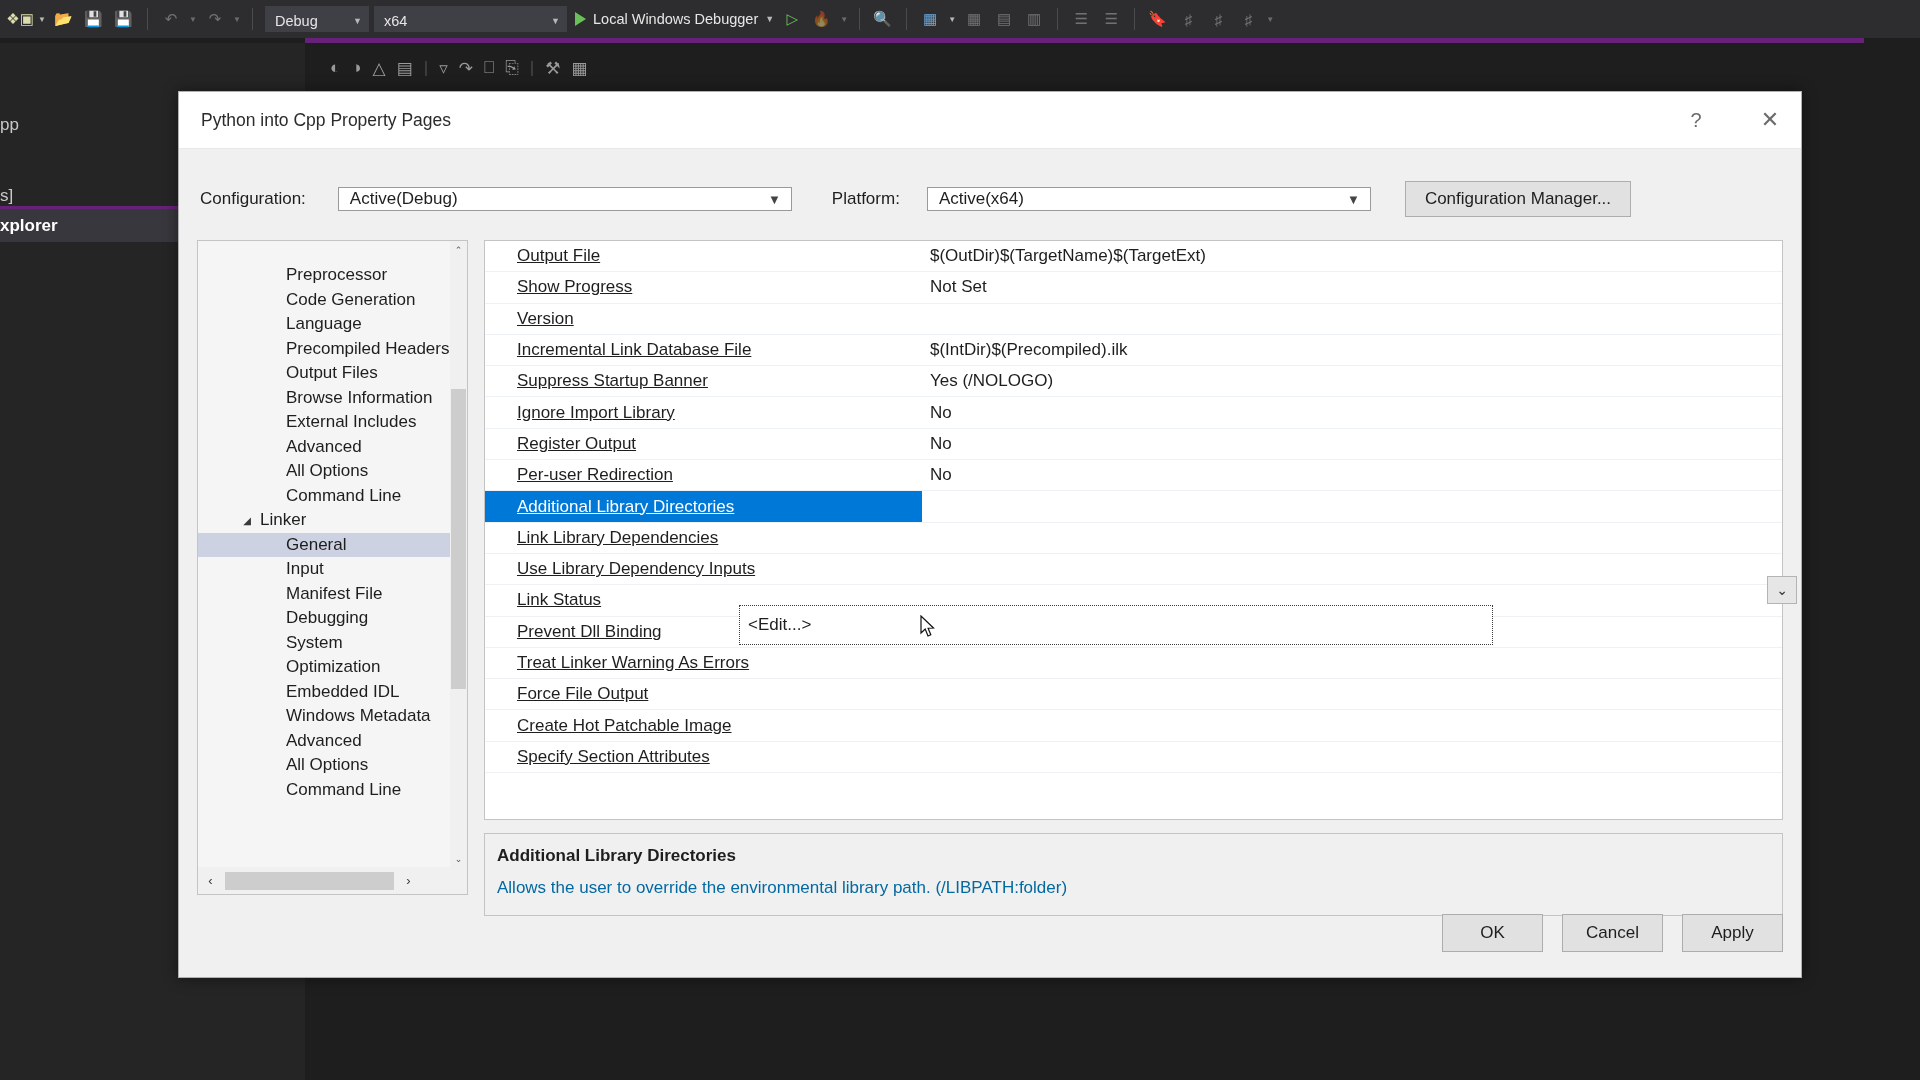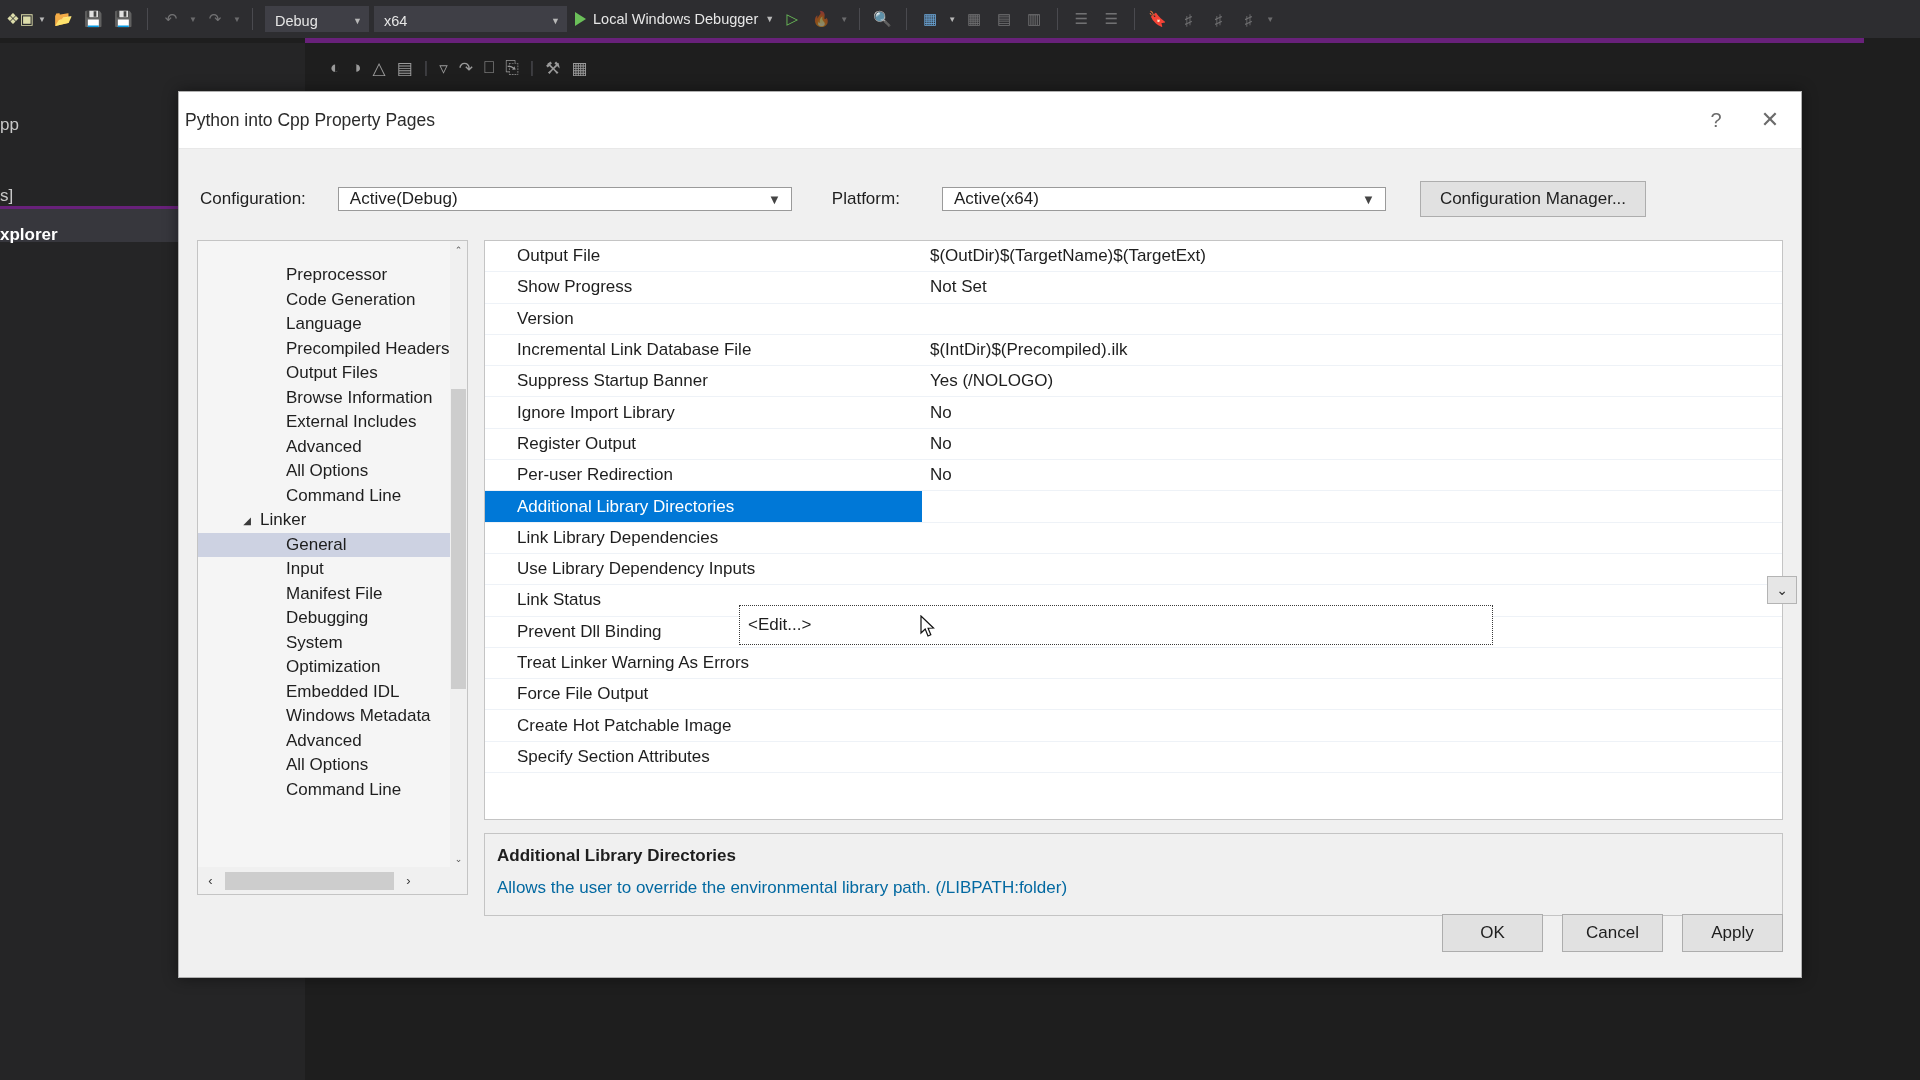--- a/index.html
+++ b/index.html
@@ -77,22 +77,23 @@
   }
 
   
   #dialog {
     position: absolute; left: 178px; top: 91px; width: 1624px; height: 887px;
     background: #ffffff; border: 1px solid #b0b0b0;
     box-shadow: 0 0 14px rgba(0,0,0,.45);
     font-size: 17px; color: #1e1e1e;
   }
   #dlg-titlebar {
-    height: 56px; display: flex; align-items: center; padding-left: 6px;
+    height: 56px; display: flex; align-items: center; padding-left: 22px;
     background: #ffffff;
+    gap: 20px;
   }
   #dlg-title { font-size: 17.5px; color: #2b2b2b; flex: 1; }
   .titlebtn {
     width: 46px; height: 46px; display: flex; align-items: center;
     justify-content: center; color: #6b6b6b; font-size: 20px;
   }
   #btn-close-dialog { width: 62px; font-size: 22px; font-weight: 300; }
 
   #dlg-body {
     position: absolute; top: 56px; left: 0; right: 0; bottom: 0;
@@ -108,21 +109,21 @@
   .combo {
     height: 24px; background: #ffffff; border: 1px solid #9a9a9a;
     display: flex; align-items: center; padding-left: 11px;
     font-size: 17px; color: #1e1e1e; position: relative;
   }
   .combo .chev {
     position: absolute; right: 10px; top: 0; bottom: 0;
     display: flex; align-items: center; color: #444; font-size: 13px;
   }
   #combo-configuration { width: 454px; margin-left: 17px; }
-  #combo-platform-dlg { width: 444px; margin-left: 27px; }
+  #combo-platform-dlg { width: 444px; margin-left: 12px; }
   #btn-config-manager {
     height: 36px; padding: 0 19px; margin-left: 19px;
     background: #e1e1e1; border: 1px solid #adadad;
     display: flex; align-items: center; font-size: 17px; color: #1e1e1e;
   }
 
   
   #tree-panel {
     position: absolute; left: 18px; top: 91px; width: 271px; height: 655px;
     background: #f5f5f5; border: 1px solid #c4c4c4;
@@ -176,21 +177,21 @@
   #prop-panel {
     position: absolute; left: 305px; top: 91px; right: 18px; height: 580px;
     background: #ffffff; border: 1px solid #c4c4c4; overflow: hidden;
   }
   .prop-row {
     height: 31.3px; display: flex; align-items: center;
     border-bottom: 1px solid #eef2f7; font-size: 17px;
   }
   .prop-name {
     width: 437px; flex: none; padding-left: 32px; color: #1e1e1e;
-    white-space: nowrap; overflow: hidden;
+    white-space: nowrap; overflow: hidden; text-decoration: underline;
   }
   .prop-val {
     flex: 1; padding-left: 8px; color: #1e1e1e; white-space: nowrap;
     overflow: hidden;
   }
   .prop-val.bold { font-weight: bold; }
   .prop-row.selected .prop-name {
     background: #0078d7; color: #ffffff;
     height: 31.3px; display: flex; align-items: center;
     padding-left: 32px;
@@ -245,21 +246,21 @@
 </head>
 <body>
 
 <div id="vs-shell">
 
   <div id="vs-left-pane"></div>
   <div class="bg-txt" style="left:0px; top:115px;">pp</div>
   <div class="bg-txt" style="left:0px; top:186px;">s]</div>
   <div id="bg-tab-line"></div>
   <div id="bg-explorer-row"></div>
-  <div class="bg-txt" style="left:0px; top:225px; font-weight:bold; color:#ffffff;">xplorer</div>
+  <div class="bg-txt" style="left:0px; top:216px; font-weight:bold; color:#ffffff;">xplorer</div>
 
   <div id="vs-doc-strip"></div>
   <div id="vs-editor-bg"></div>
 
   <div id="vs-editor-toolbar">
     <span>◐</span>
     <span>◑</span>
     <span>△</span>
     <span>▤</span>
     <span style="color:#4a4a4f;">|</span>

